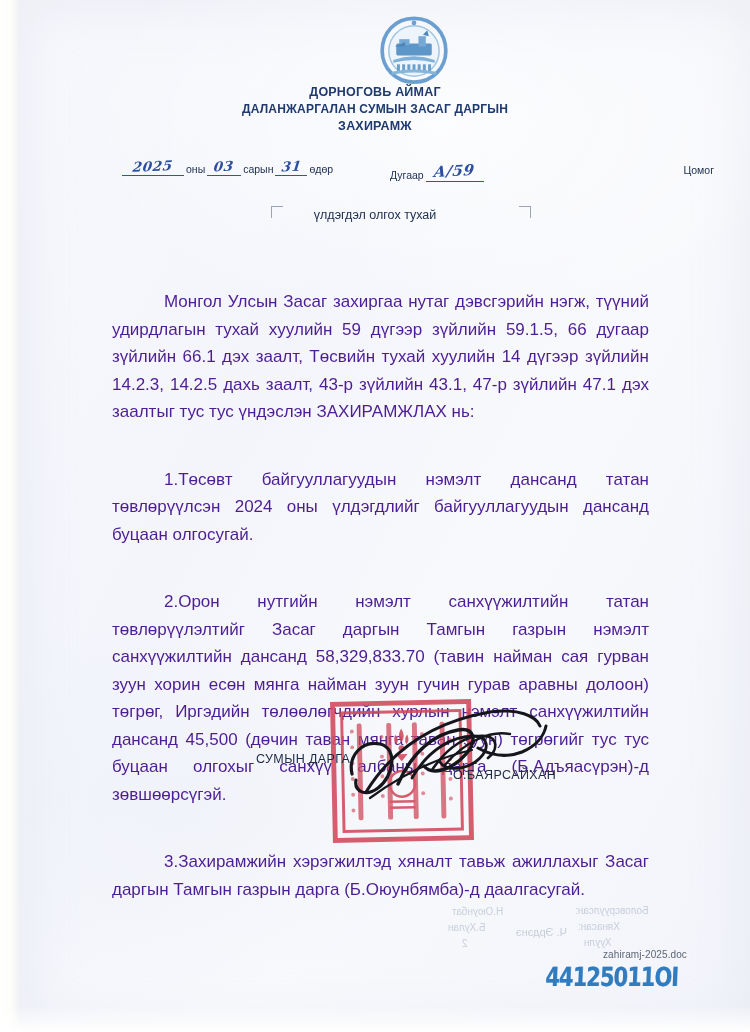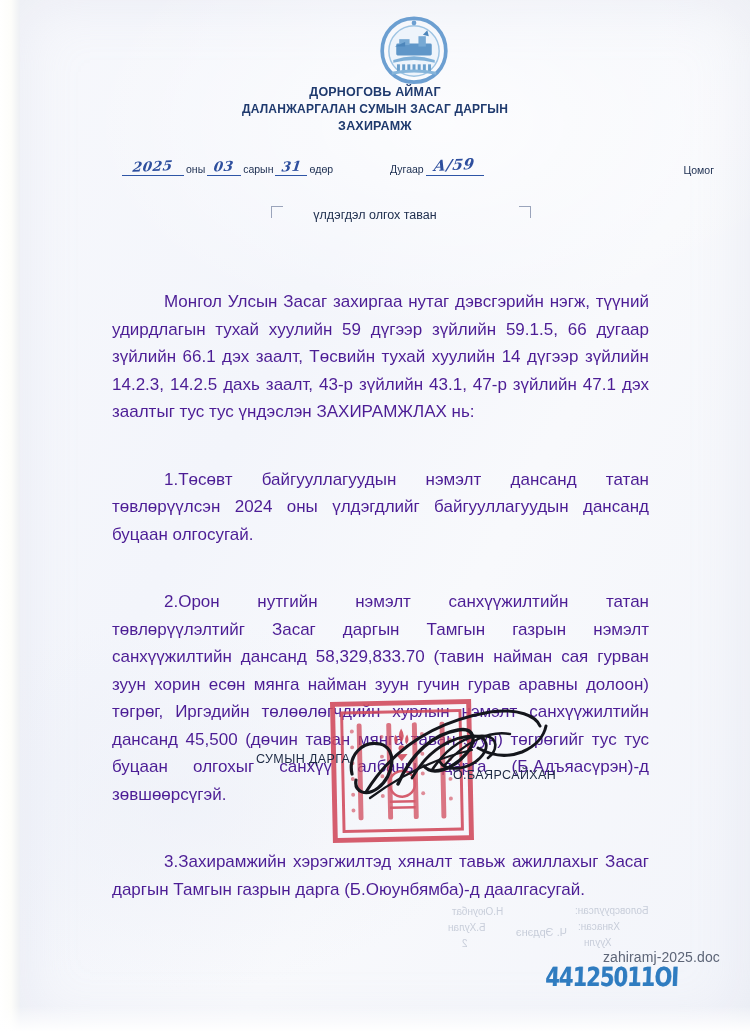--- a/index.html
+++ b/index.html
@@ -117,21 +117,21 @@
   .ul {
     border-bottom: 1.1px solid #2e55a6;
     display: inline-block;
     text-align: center;
     padding-bottom: 1px;
   }
   .lbl { padding: 0 2px 1px 2px; font-size: 10.5px; color: #1a2c4f; }
   .num-group {
     position: absolute;
     left: 388px;
-    top: 4px;
+    top: 10px;
     display: flex;
     align-items: flex-end;
   }
   .tsomog {
     position: absolute;
     right: 36px;
     top: 12px;
     font-size: 10.5px;
     color: #1a2c4f;
   }
@@ -233,21 +233,21 @@
   .st-4 { left: 452px; top: 906px; }
   .st-5 { left: 448px; top: 922px; }
   .st-6 { left: 462px; top: 938px; }
   .st-7 { left: 516px; top: 926px; font-size: 11px; }
 
   
   .filename {
     position: absolute;
     left: 603px;
     top: 949px;
-    font-size: 14px;
+    font-size: 10px;
     color: #5d6577;
     letter-spacing: 0.1px;
   }
 
   
   .stamp-number {
     position: absolute;
     left: 546px;
     top: 962px;
     font-family: "DejaVu Sans", sans-serif;
@@ -325,21 +325,21 @@
           <span class="hand" style="font-size:15px">А/59</span>
         </span>
       </div>
 
       <div class="tsomog">Цомог</div>
     </div>
 
     <div class="bracket-l"></div>
     <div class="bracket-r"></div>
     <div class="title-block">
-      <div>үлдэгдэл олгох таван</div>
+      <div>үлдэгдэл олгох тухай</div>
     </div>
 
     <div class="body-text">
       <p class="para p-intro">Монгол Улсын Засаг захиргаа нутаг дэвсгэрийн нэгж, түүний удирдлагын тухай хуулийн 59 дүгээр зүйлийн 59.1.5, 66 дугаар зүйлийн 66.1 дэх заалт, Төсвийн тухай хуулийн 14 дүгээр зүйлийн 14.2.3, 14.2.5 дахь заалт, 43-р зүйлийн 43.1, 47-р зүйлийн 47.1 дэх заалтыг тус тус үндэслэн  ЗАХИРАМЖЛАХ нь:</p>
       <p class="para p-item">1.Төсөвт байгууллагуудын нэмэлт дансанд татан төвлөрүүлсэн 2024 оны үлдэгдлийг байгууллагуудын дансанд буцаан олгосугай.</p>
       <p class="para p-item">2.Орон нутгийн нэмэлт санхүүжилтийн татан  төвлөрүүлэлтийг Засаг даргын Тамгын газрын нэмэлт санхүүжилтийн дансанд  58,329,833.70 (тавин найман сая гурван зуун хорин есөн мянга найман зуун гучин гурав аравны долоон) төгрөг, Иргэдийн төлөөлөгчдийн хурлын нэмэлт санхүүжилтийн дансанд 45,500 (дөчин таван мянга таван зуун) төгрөгийг тус тус буцаан олгохыг санхүү албаны дарга (Б.Адъяасүрэн)-д зөвшөөрсүгэй.</p>
       <p class="para p-item">3.Захирамжийн хэрэгжилтэд хяналт тавьж ажиллахыг Засаг даргын Тамгын газрын дарга  (Б.Оюунбямба)-д даалгасугай.</p>
     </div>
 
     <div class="seal">

